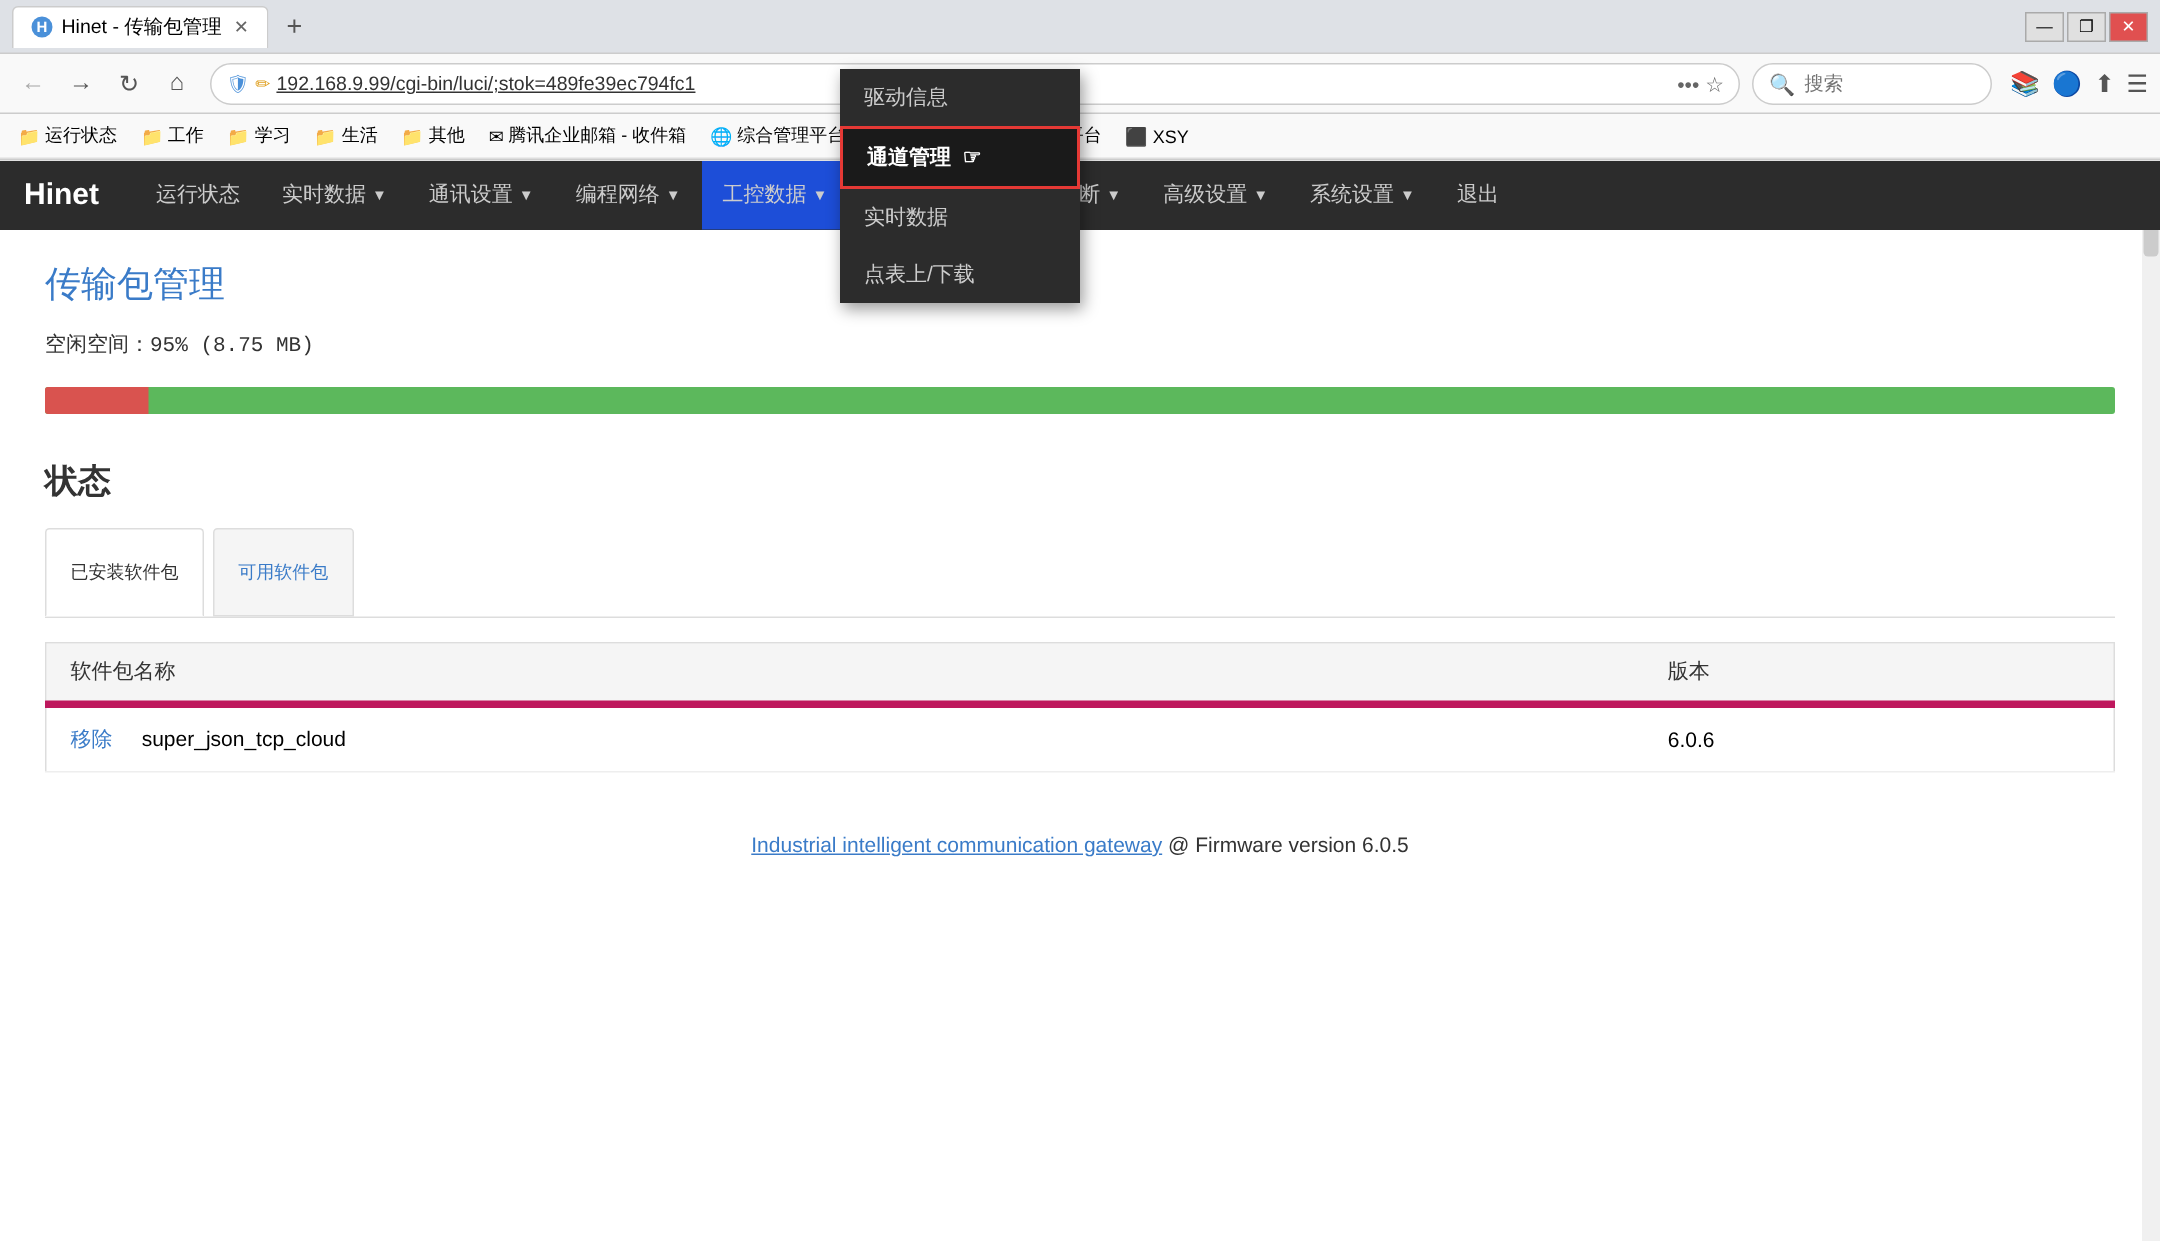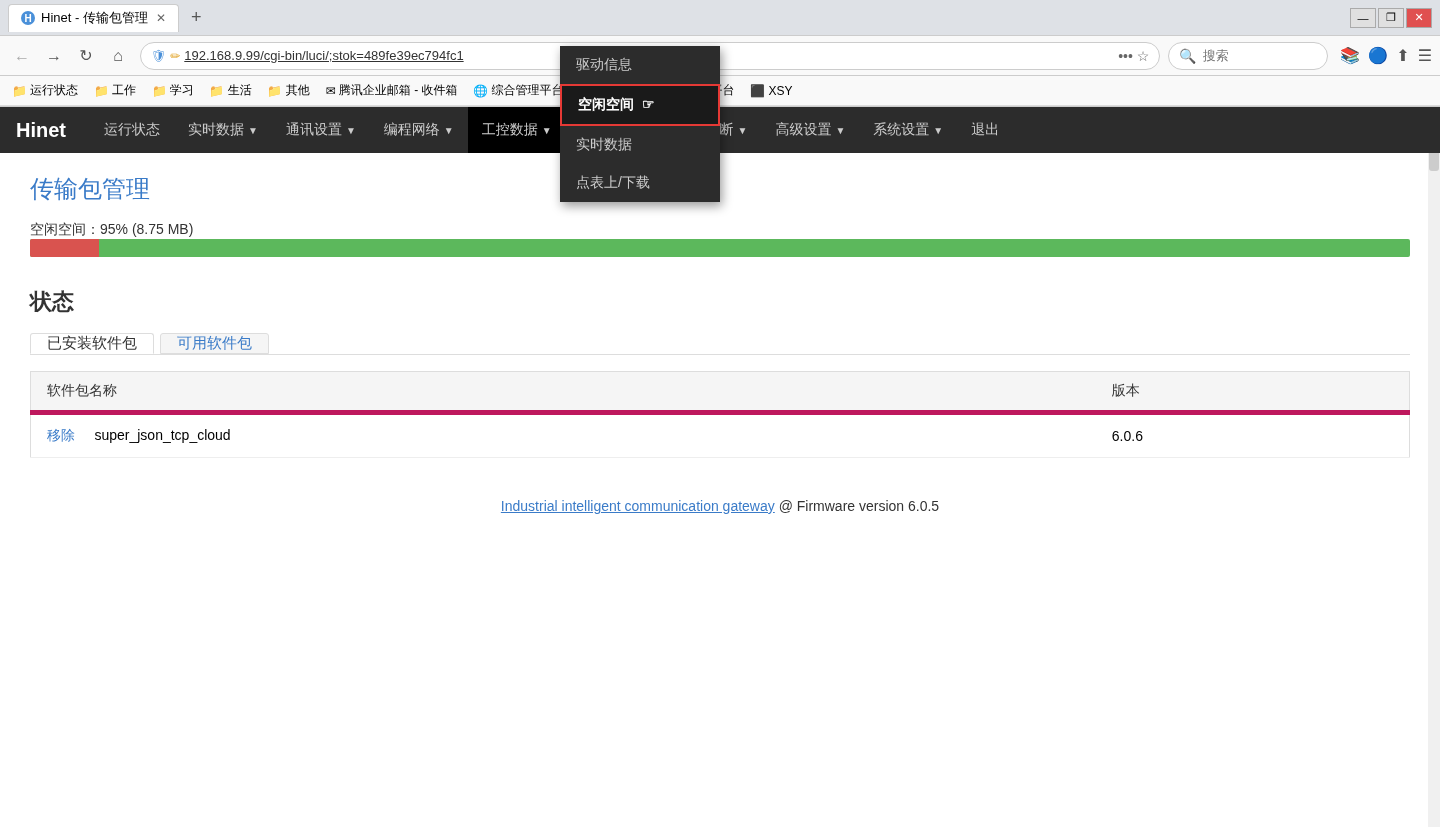--- a/index.html
+++ b/index.html
@@ -172,21 +172,21 @@
       padding: 0 14px;
       height: 46px;
       display: flex;
       align-items: center;
       cursor: pointer;
       font-size: 14px;
       position: relative;
       white-space: nowrap;
     }
     .nav-item .caret { margin-left: 4px; font-size: 10px; }
-    .nav-item.active-dropdown { background: #000000; }
+    .nav-item.active-dropdown { background: #1d4ed8; }
 
     
     .dropdown-menu {
       position: absolute;
       top: 46px;
       left: 560px;
       background: #2c2c2c;
       min-width: 160px;
       z-index: 200;
       box-shadow: 2px 4px 10px rgba(0,0,0,0.4);
@@ -213,21 +213,22 @@
     }
     .page-title {
       color: #3a7bc8;
       font-size: 24px;
       font-weight: normal;
       margin-bottom: 16px;
     }
     .storage-info {
       font-size: 14px;
       color: #333;
-      margin-bottom: 0;
+      margin-bottom: 19px;
+      font-family: Liberation Mono, monospace;
     }
     .progress-bar-container {
       width: 100%;
       height: 18px;
       background: #5cb85c;
       border-radius: 2px;
       display: flex;
       margin-bottom: 30px;
     }
     .progress-used {
@@ -241,25 +242,25 @@
       font-weight: bold;
       color: #333;
       margin-bottom: 16px;
     }
 
     .tabs-container {
       border-bottom: 1px solid #ddd;
       margin-bottom: 16px;
     }
     .tab-btn {
-      padding: 0 16px;
+      padding: 20px 16px;
       cursor: pointer;
       border: 1px solid #ddd;
       background: #fff;
-      font-size: 15px;
+      font-size: 12px;
       margin-right: 2px;
       border-radius: 3px 3px 0 0;
       color: #333;
     }
     .tab-btn.active {
       background: #fff;
       border-bottom-color: #fff;
     }
     .tab-btn.inactive {
       color: #3a7bc8;
@@ -447,21 +448,21 @@
       <span>退出</span>
     </div>
   </div>
 </div>
 
 <div class="dropdown-menu">
   <div class="dropdown-item">
     <span>驱动信息</span>
   </div>
   <div class="dropdown-item highlighted">
-    <span>空闲空间</span>
+    <span>通道管理</span>
     
     <span style="margin-left:4px; font-size:14px;">☞</span>
   </div>
   <div class="dropdown-item">
     <span>实时数据</span>
   </div>
   <div class="dropdown-item">
     <span>点表上/下载</span>
   </div>
 </div>

